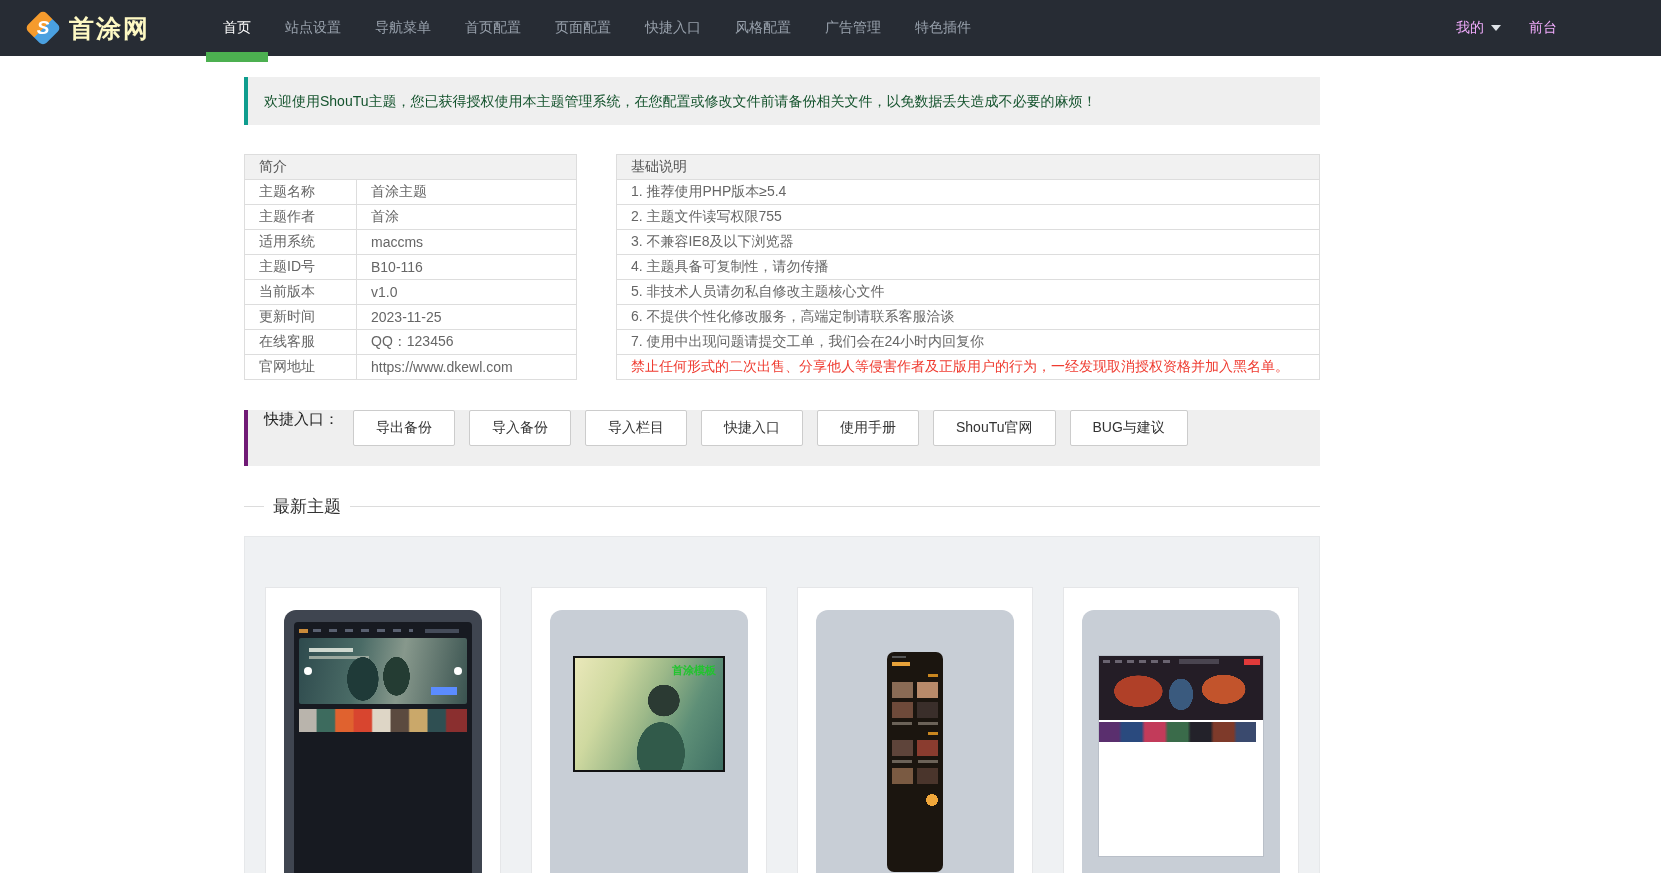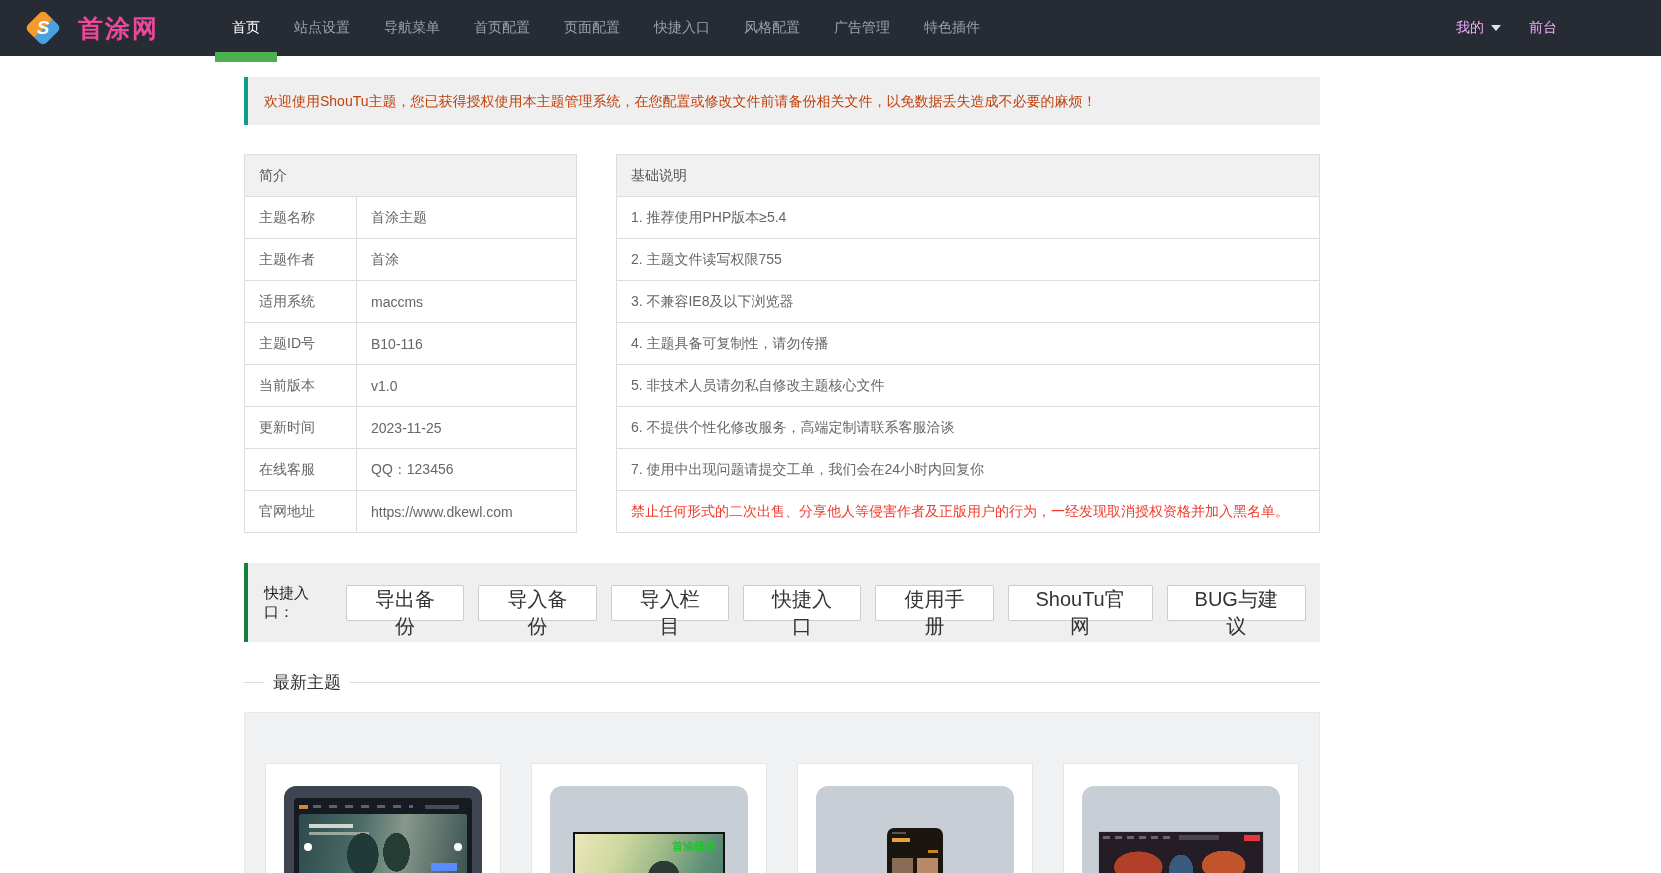--- a/index.html
+++ b/index.html
@@ -7,54 +7,54 @@
     font-family:"Liberation Sans","DejaVu Sans",sans-serif; }
   a,button { cursor:pointer; }
 
   
   .navbar { position:relative; height:56px; background:#272c34; display:flex; align-items:center; }
   .logo { display:flex; align-items:center; margin-left:30px; text-decoration:none; }
   .logo-icon { width:26px; height:26px; border-radius:5px; transform:rotate(45deg);
     background:linear-gradient(90deg,#f59b2d 0 50%,#4aa0e0 50% 100%); display:inline-block; }
   .logo-icon i { display:block; width:26px; height:26px; transform:rotate(-45deg);
     font-style:italic; font-weight:bold; color:#fff; font-size:19px; line-height:26px; text-align:center; }
-  .logo-text { color:#ec4899; font-size:25px; font-weight:700; letter-spacing:2px; margin-left:22px;
+  .logo-text { color:#fef9c3; font-size:25px; font-weight:700; letter-spacing:2px; margin-left:13px;
     font-family:"Liberation Serif","DejaVu Serif",serif; }
   .menu { display:flex; height:100%; margin-left:56px; }
   .nav-item { position:relative; display:flex; align-items:center; padding:16px 17px; font-size:14px;
     color:#98a1ac; text-decoration:none; }
   .nav-item.active { color:#ffffff; }
   .nav-item.active::after { content:""; position:absolute; left:0; right:0; bottom:-6px; height:10px; background:#4cb050; }
   .nav-right { margin-left:auto; margin-right:104px; display:flex; align-items:center; gap:28px; }
   .nav-right a { color:#f0abfc; font-size:14px; text-decoration:none; display:flex; align-items:center; }
   .caret { display:inline-block; width:0; height:0; margin-left:7px;
     border-left:5px solid transparent; border-right:5px solid transparent; border-top:6px solid #dfe3e8; }
 
   
   .container { width:1076px; margin-left:244px; }
 
   .alert { margin-top:21px; height:48px; line-height:48px; background:#efefef;
-    border-left:4px solid #0f9d8e; padding-left:16px; font-size:14px; color:#c2410c; white-space:nowrap; overflow:hidden; }
+    border-left:4px solid #0f9d8e; padding-left:16px; font-size:14px; color:#14532d; white-space:nowrap; overflow:hidden; }
 
   .tables-row { margin-top:29px; display:flex; gap:20px; align-items:flex-start; }
   table.tbl { border-collapse:collapse; background:#fff; }
   table.intro { width:339px; }
   table.notes { width:717px;margin-left:19px; }
-  .tbl th, .tbl td { border:1px solid #ddd; height:42px; padding-left:14px; text-align:left;
+  .tbl th, .tbl td { border:1px solid #ddd; height:25px; padding-left:14px; text-align:left;
     font-size:14px; font-weight:normal; }
   .tbl th { background:#f1f1f1; color:#555; }
   .tbl td { color:#666; }
   .tbl td.lbl { width:112px; }
   .tbl td.warning { color:#ef3b30; }
 
-  .quick-entry { margin-top:30px; height:79px; background:#efefef; border-left:4px solid #15803d;
-    display:flex; align-items:center; padding-left:16px; }
+  .quick-entry { margin-top:30px; height:56px; background:#efefef; border-left:4px solid #701a75;
+    display:flex; padding-left:16px; }
   .qe-label { font-size:15px; color:#222; margin-right:14px; }
   .qbtn { height:36px; padding:0 22px; margin-right:14px; background:#fff; border:1px solid #ccc;
-    border-radius:2px; font-size:20px; color:#333; font-family:inherit; }
+    border-radius:2px; font-size:14px; color:#333; font-family:inherit; }
 
   .section-title { margin-top:26px; height:28px; display:flex; align-items:center; }
   .line-short { width:20px; height:1px; background:#dcdcdc; }
   .title-text { padding:0 9px; font-size:17px; color:#333; }
   .line-long { flex:1; height:1px; background:#dcdcdc; }
 
   .themes-panel { margin-top:16px; height:420px; background:#eff1f3; border:1px solid #e6e8ea;
     padding:50px 20px 0; display:flex; gap:30px; }
   .theme-card { width:236px; height:330px; background:#fff; border:1px solid #e5e6e8;
     display:flex; justify-content:center; padding-top:22px; }

